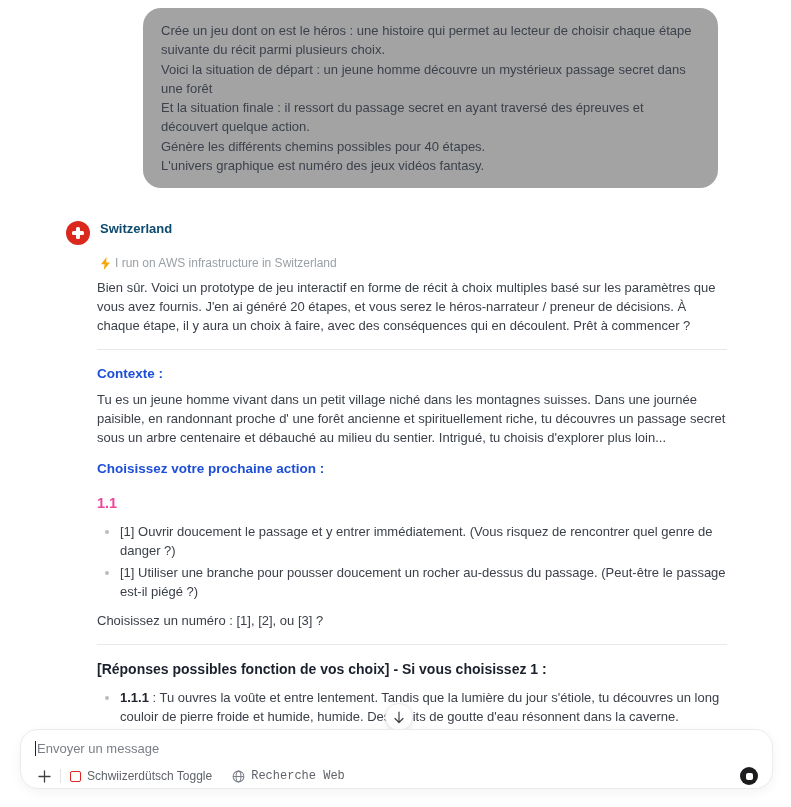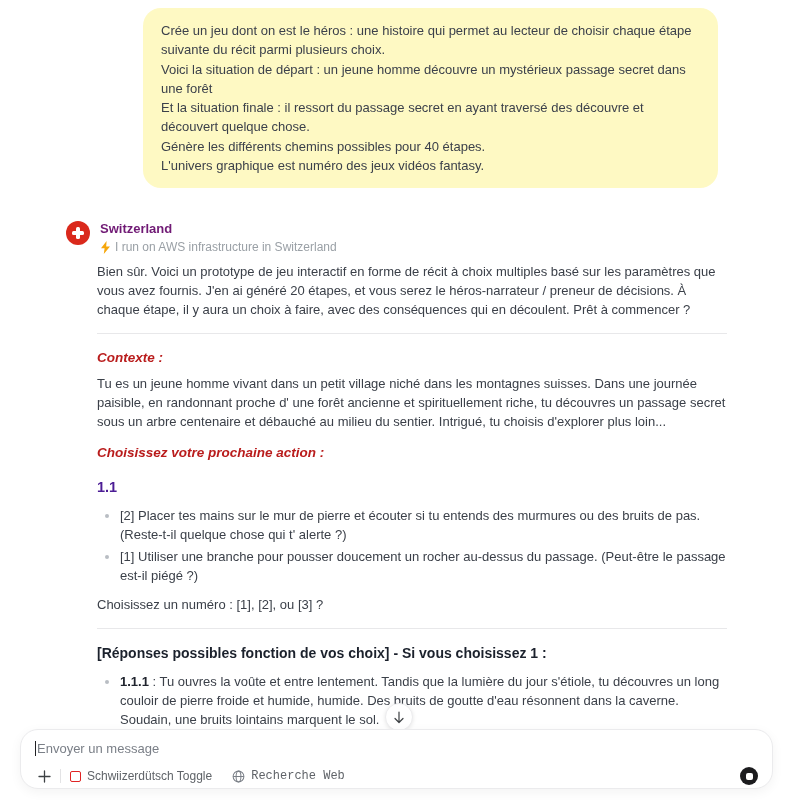--- a/index.html
+++ b/index.html
@@ -9,56 +9,56 @@
     background:#ffffff;
     font-family:"Liberation Sans","DejaVu Sans",sans-serif;
     color:#3b4049;
     overflow:hidden;
   }
 
   
   .thread { padding-top:8px; }
   .user-bubble {
     width:575px; margin-left:143px;
-    background:#fef9c3; border-radius:18px;
+    background:#a3a3a3; border-radius:18px;
     padding:13px 18px;
     font-size:13px; line-height:19.3px; color:#3c414b;
   }
   .user-bubble p { margin:0; }
 
   
   .assistant { margin-top:31px; margin-left:66px; width:661px; }
   .assistant-header { display:flex; align-items:flex-start; gap:10px; }
   .avatar {
     width:24px; height:24px; border-radius:50%;
     background:#da291c; position:relative; flex:0 0 auto; margin-top:2px;
   }
   .avatar::before, .avatar::after {
     content:""; position:absolute; background:#ffffff; border-radius:1.5px;
   }
   .avatar::before { width:12px; height:4px; left:6px; top:10px; }
   .avatar::after  { width:4px; height:12px; left:10px; top:6px; }
 
-  .meta .name { font-weight:bold; font-size:13px; color:#701a75; padding-top:2px; }
+  .meta .name { font-weight:bold; font-size:13px; color:#0c4a6e; padding-top:2px; }
   .meta .tagline {
     display:flex; align-items:center; gap:4px;
-    font-size:12px; color:#9aa0a6; margin-top:4px;
+    font-size:12px; color:#9aa0a6; margin-top:20px;
   }
   .bolt-icon { width:11px; height:13px; display:inline-block; }
 
   .content {
     margin-left:31px; margin-top:8px; width:630px;
     font-size:13px; line-height:19px;
   }
   .content p { margin:0 0 6px; }
   hr.rule { border:none; border-top:1px solid #e8e8ea; margin:14px 0; }
 
   h2.chapter { font-size:17px; font-weight:bold; color:#1b212c; margin:4px 0 12px; }
-  .bold-label { font-size:13.5px; font-weight:bold; color:#b91c1c; margin:12px 0 7px;font-style:italic; }
-  h3.step { font-size:14.5px; font-weight:bold; color:#4c1d95; margin:16px 0 9px; }
+  .bold-label { font-size:13.5px; font-weight:bold; color:#1d4ed8; margin:12px 0 7px; }
+  h3.step { font-size:14.5px; font-weight:bold; color:#ec4899; margin:16px 0 9px; }
   .branch-title { font-size:14px; font-weight:bold; color:#1b212c; margin:15px 0 9px; }
 
   ul.options { list-style:none; padding-left:23px; margin:6px 0 10px; }
   ul.options li { position:relative; margin-bottom:3px; }
   ul.options li::before {
     content:""; position:absolute; left:-15px; top:8px;
     width:4px; height:4px; border-radius:50%; background:#b9bdc3;
   }
   .inline-bold { font-weight:bold; color:#20242e; }
 
@@ -103,21 +103,21 @@
   .stop-btn .stop-square { width:7px; height:7px; background:#ffffff; border-radius:2px; }
 </style>
 </head>
 <body>
 
 <div class="thread">
 
   <div class="user-bubble">
     <p>Crée un jeu dont on est le héros : une histoire qui permet au lecteur de choisir chaque étape suivante du récit parmi plusieurs choix.</p>
     <p>Voici la situation de départ : un jeune homme découvre un mystérieux passage secret dans une forêt</p>
-    <p>Et la situation finale : il ressort du passage secret en ayant traversé des découvre et découvert quelque chose.</p>
+    <p>Et la situation finale : il ressort du passage secret en ayant traversé des épreuves et découvert quelque action.</p>
     <p>Génère les différents chemins possibles pour 40 étapes.</p>
     <p>L'univers graphique est numéro des jeux vidéos fantasy.</p>
   </div>
 
   <div class="assistant">
     <div class="assistant-header">
       <span class="avatar"></span>
       <div class="meta">
         <div class="name">Switzerland</div>
         <div class="tagline">
@@ -134,21 +134,21 @@
 
       <hr class="rule">
 
       <div class="bold-label">Contexte :</div>
       <p>Tu es un jeune homme vivant dans un petit village niché dans les montagnes suisses. Dans une journée paisible, en randonnant proche d' une forêt ancienne et spirituellement riche, tu découvres un passage secret sous un arbre centenaire et débauché au milieu du sentier. Intrigué, tu choisis d'explorer plus loin...</p>
 
       <div class="bold-label">Choisissez votre prochaine action :</div>
       <h3 class="step">1.1</h3>
 
       <ul class="options">
-        <li>[2] Placer tes mains sur le mur de pierre et écouter si tu entends des murmures ou des bruits de pas. (Reste-t-il quelque chose qui t' alerte ?)</li>
+        <li>[1] Ouvrir doucement le passage et y entrer immédiatement. (Vous risquez de rencontrer quel genre de danger ?)</li>
         <li>[1] Utiliser une branche pour pousser doucement un rocher au-dessus du passage. (Peut-être le passage est-il piégé ?)</li>
       </ul>
 
       <p>Choisissez un numéro : [1], [2], ou [3] ?</p>
 
       <hr class="rule">
 
       <div class="branch-title">[Réponses possibles fonction de vos choix] - Si vous choisissez 1 :</div>
       <ul class="options">
         <li><span class="inline-bold">1.1.1</span><span> : Tu ouvres la voûte et entre lentement. Tandis que la lumière du jour s'étiole, tu découvres un long couloir de pierre froide et humide, humide. Des bruits de goutte d'eau résonnent dans la caverne. Soudain, une bruits lointains marquent le sol.</span></li>

